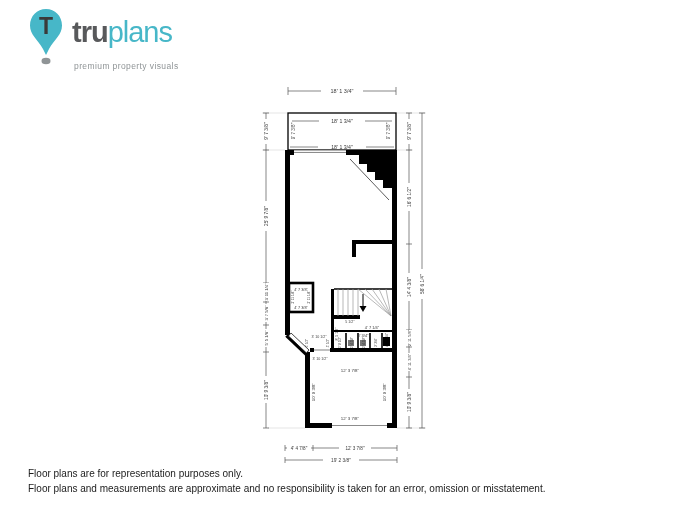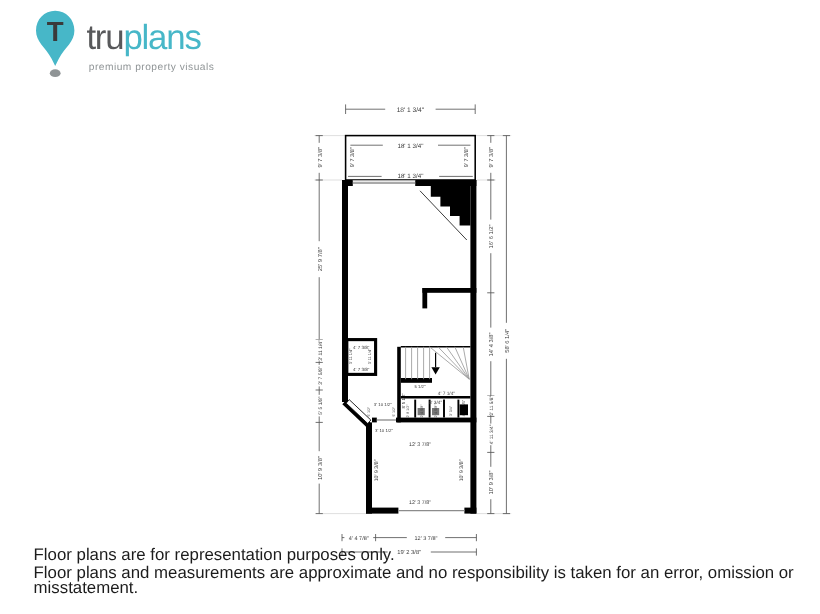--- a/index.html
+++ b/index.html
@@ -2,26 +2,26 @@
 <html><head>
 <meta charset="utf-8">
 <style>
   html,body{margin:0;padding:0;background:#ffffff;}
   .page{position:relative;width:683px;height:512px;background:#fff;overflow:hidden;
         font-family:"Liberation Sans",sans-serif;}
   
   .logo{position:absolute;left:28px;top:8px;display:flex;align-items:flex-start;}
   .logo-text{margin-left:8px;margin-top:10px;}
   .brand{font-size:29px;line-height:29px;letter-spacing:-1px;}
-  .brand .tru{color:#58595b;font-weight:400;}
+  .brand .tru{color:#58595b;font-weight:700;}
   .brand .place{color:#47b7c8;font-weight:400;}
-  .tagline{font-size:8.5px;color:#8f9496;letter-spacing:.4px;margin-top:3px;margin-left:2px;}
+  .tagline{font-size:8.5px;color:#8f9496;letter-spacing:.4px;margin-top:14px;margin-left:2px;}
   
   .footer{position:absolute;left:28px;bottom:14px;color:#1c1c1c;}
-  .footer p{margin:0 0 3px 0;font-size:14px;line-height:12px;}
+  .footer p{margin:0 0 3px 0;font-size:10px;line-height:12px;}
   
   .plan-wrap{position:absolute;left:0;top:0;width:683px;height:512px;}
   svg text{font-family:"Liberation Sans",sans-serif;fill:#3a3a3a;}
   .dim{stroke:#555;stroke-width:0.7;}
   .ext{stroke:#c9c9c9;stroke-width:0.5;}
   .thin{stroke:#000;stroke-width:1.3;fill:none;}
   .tread{stroke:#9a9a9a;stroke-width:0.7;}
   .glass{stroke:#8c8c8c;stroke-width:1.1;}
 </style>
 </head>

